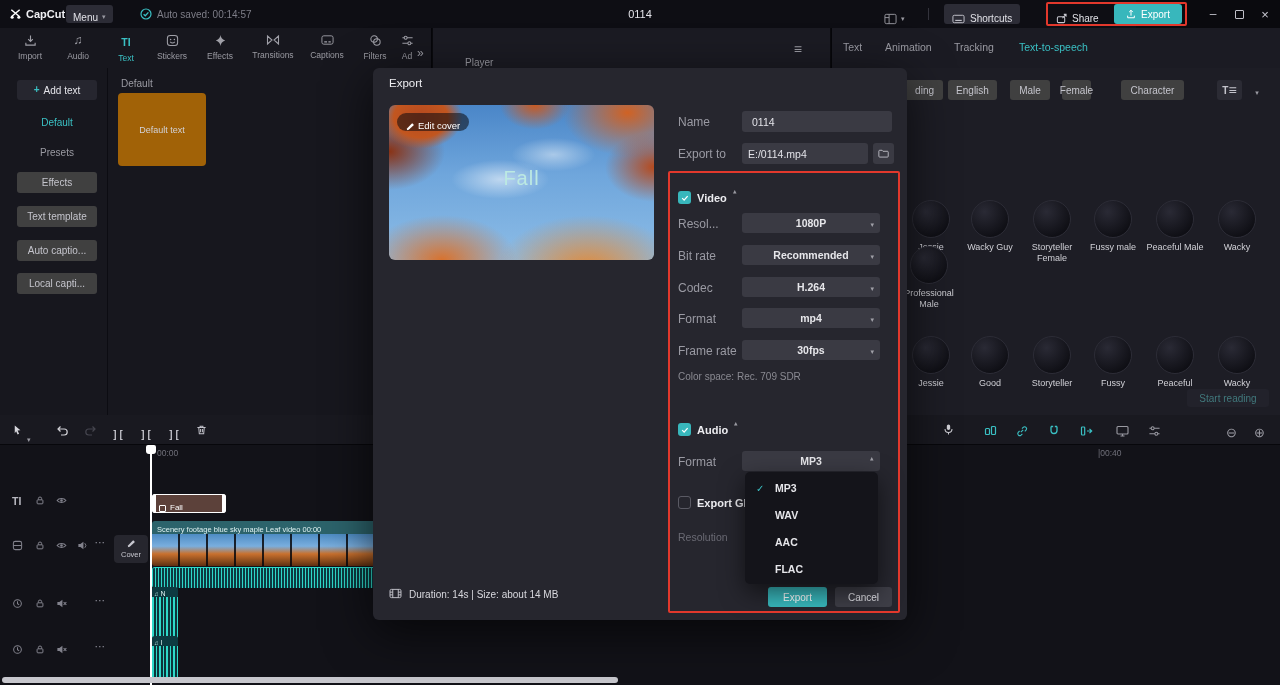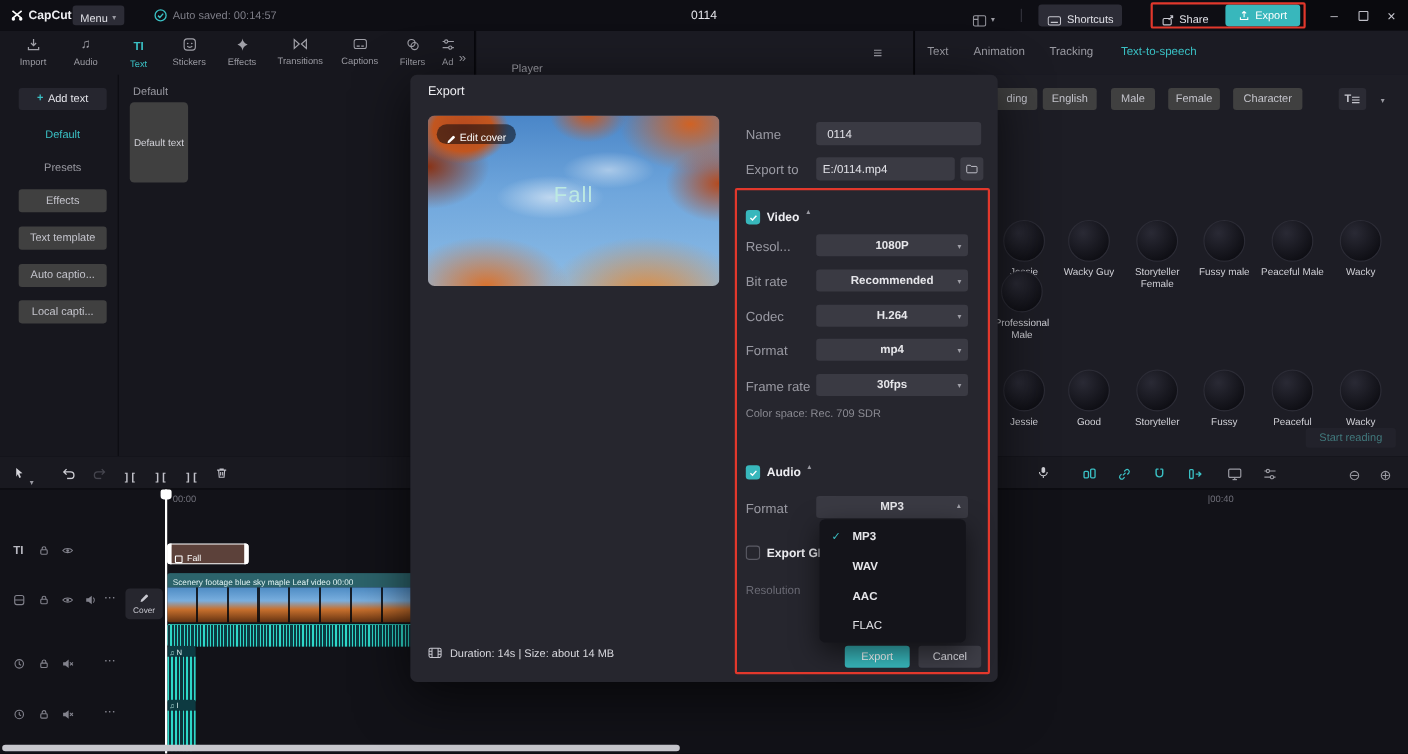--- a/index.html
+++ b/index.html
@@ -137,21 +137,21 @@
       </div>
     <div class="a pill" style="left:17px;top:212px;width:80px;height:21px">
         <span>Auto captio...</span>
       </div>
     <div class="a pill" style="left:17px;top:245px;width:80px;height:21px">
         <span>Local capti...</span>
       </div>
     <div class="a" style="left:107px;top:40px;width:1px;height:347px;background:#0c0c12"></div>
 
     <span class="a" style="left:121px;top:50px;font-size:10px;color:#9a9aa2">Default</span>
-    <div class="a fc" style="left:118px;top:65px;width:53px;height:73px;background:#404040;border-radius:4px">
+    <div class="a fc" style="left:118px;top:65px;width:88px;height:73px;background:#a16207;border-radius:4px">
       <span style="font-size:9px;color:#d2d2d8">Default text</span>
     </div>
   </div>
 
   <div class="a" style="left:433px;top:28px;width:397px;height:387px;background:#15151b">
     <div class="a f" style="left:0;top:0;width:397px;height:40px;background:#1b1b23">
       <span style="margin-left:32px;font-size:10px;color:#9a9aa2">Player</span>
       <span class="a i-burger" style="right:28px;top:12px;color:#9a9aa2"></span>
     </div>
   </div>
@@ -165,21 +165,21 @@
 
     <div class="a pill" style="left:53px;top:52px;width:58px;height:20px;justify-content:flex-end;padding-right:9px">
         <span>ding</span>
       </div>
     <div class="a pill" style="left:116px;top:52px;width:49px;height:20px">
         <span>English</span>
       </div>
     <div class="a pill" style="left:178px;top:52px;width:40px;height:20px">
         <span>Male</span>
       </div>
-    <div class="a pill" style="left:230px;top:52px;width:47px;height:20px">
+    <div class="a pill" style="left:230px;top:52px;width:29px;height:20px">
         <span>Female</span>
       </div>
     <div class="a pill" style="left:289px;top:52px;width:63px;height:20px">
         <span>Character</span>
       </div>
     <div class="a pill fc" style="left:385px;top:52px;width:25px;height:20px;background:#2b2b34">
       <span style="font-size:10px;font-weight:bold;color:#c4c4cc">T</span>
         <span class="i-burger" style="color:#c4c4cc;font-size:10px"></span>
     </div>
     <div class="a fc" style="left:415px;top:52px;width:20px;height:20px">
@@ -620,21 +620,21 @@
         <span class="a i-check" style="left:11px;color:#3ac0c4"></span>
         <span style="font-weight:bold">MP3</span>
       </div>
       <div class="menuopt">
           <span style="font-weight:bold">WAV</span>
         </div>
       <div class="menuopt">
           <span style="font-weight:bold">AAC</span>
         </div>
       <div class="menuopt">
-          <span style="font-weight:normal">FLAC</span>
+          <span style="font-weight:bold">FLAC</span>
         </div>
     </div>
 
     <span class="a" style="left:16px;top:520px;color:#c8c8d0">
         <svg width="13" height="11" viewBox="0 0 14 12" fill="none" stroke="currentColor">
           <rect x="1" y="1.5" width="12" height="9" rx="1.5"></rect>
           <path d="M4 1.5v9M10 1.5v9M1 4.5h3M1 7.5h3M10 4.5h3M10 7.5h3"></path>
         </svg>
       </span>
     <span class="a" style="left:36px;top:521px;font-size:10px;color:#d8d8de">Duration: 14s | Size: about 14 MB</span>

